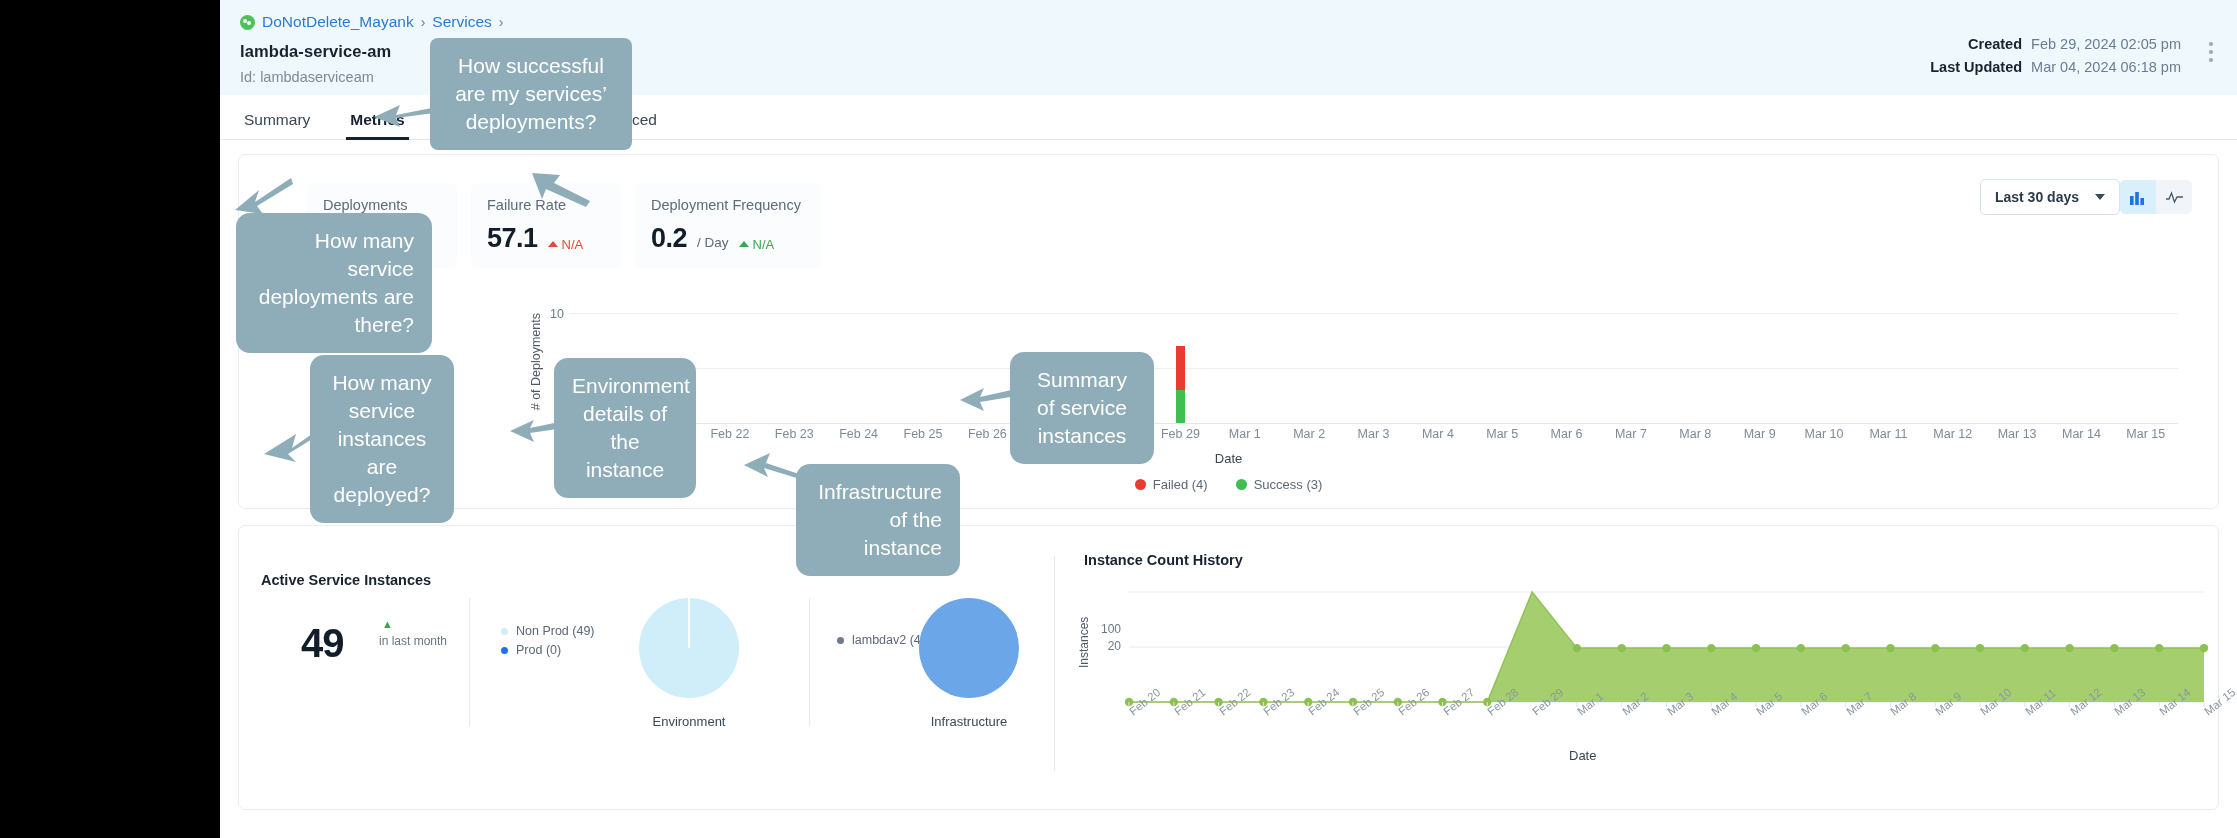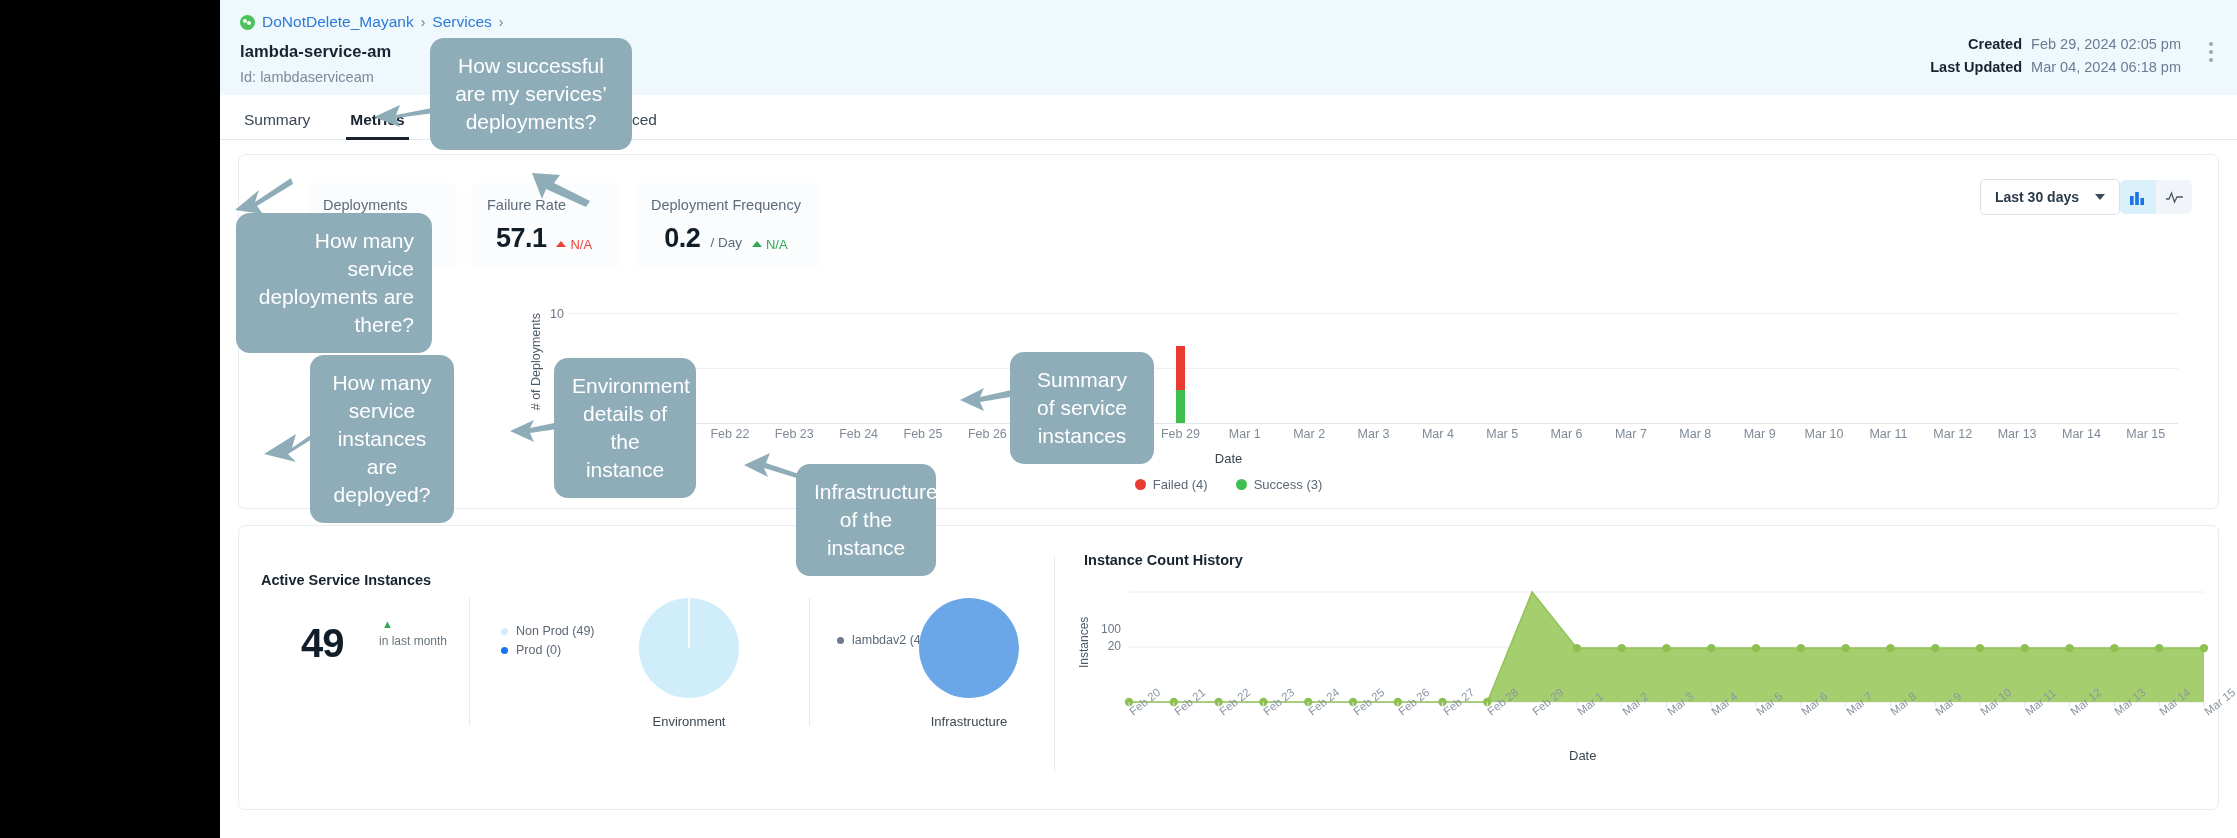--- a/index.html
+++ b/index.html
@@ -40,21 +40,21 @@
   
   .panel { position: relative; margin: 14px 18px 0 18px; background: #fff;
            border: 1px solid #e8edf2; border-radius: 7px; }
   .panel-top { height: 355px; }
   .panel-bottom { height: 285px; margin-top: 16px; }
 
   
   .kpis { display: flex; gap: 14px; padding: 28px 0 0 68px; }
   .kpi { min-width: 150px; padding: 14px 20px 14px 16px; border-radius: 6px; background: #fbfcfd; }
   .kpi-label { font-size: 14.5px; color: #5d6b7a; }
-  .kpi-row { display: flex; align-items: baseline; gap: 10px; margin-top: 10px; justify-content: center; }
+  .kpi-row { display: flex; align-items: baseline; gap: 10px; margin-top: 10px; }
   .kpi-val { font-size: 27px; font-weight: bold; color: #111d29; letter-spacing: -.5px;}
   .kpi-unit { font-size: 13.5px; color: #5d6b7a; }
   .kpi-delta { font-size: 13px; display: flex; align-items: center; gap: 4px; }
   .kpi-delta.up { color: #34a853; }
   .kpi-delta.down { color: #e8453c; }
   .tri { width: 0; height: 0; border-left: 5px solid transparent; border-right: 5px solid transparent; }
   .tri.up { border-bottom: 6px solid #34a853; }
   .tri.down { border-bottom: 6px solid #e8453c; }
 
   
@@ -414,21 +414,21 @@
           <div class="ich-xt" style="left: 893.833px; top: 4px;">Mar 11</div>
           <div class="ich-xt" style="left: 938.625px; top: 4px;">Mar 12</div>
           <div class="ich-xt" style="left: 983.417px; top: 4px;">Mar 13</div>
           <div class="ich-xt" style="left: 1028.21px; top: 4px;">Mar 14</div>
           <div class="ich-xt" style="left: 1073px; top: 4px;">Mar 15</div>
         </div>
     <div class="ich-xtitle" style="left:1330px; top:222px;">Date</div>
   </div>
 </div>
 
-<div class="callout" style="left:430px; top:38px; width:202px;">How successful are my services’ deployments?</div>
+<div class="callout" style="left:430px; top:38px; width:202px;border-radius:8px;">How successful are my services’ deployments?</div>
 <div class="arrow" style="left:370px; top:103px;">
   <svg width="72" height="26" viewBox="0 0 72 26">
         <path d="M72 3 L26 12 L30 2 L4 14 L30 24 L26 15 L72 9 Z" fill="#8fadb9"></path>
       </svg>
 </div>
 
 <div class="callout" style="left:236px; top:213px; width:196px;text-align:right;">How many service deployments are there?</div>
 <div class="arrow" style="left:233px; top:178px;">
   <svg width="60" height="50" viewBox="0 0 60 50">
         <path d="M58 0 L22 24 L26 12 L2 32 L30 36 L24 28 L60 6 Z" fill="#8fadb9"></path>
@@ -448,21 +448,21 @@
       </svg>
 </div>
 
 <div class="callout" style="left:554px; top:358px; width:142px;">Environment details of the instance</div>
 <div class="arrow" style="left:508px; top:418px;">
   <svg width="56" height="26" viewBox="0 0 56 26">
         <path d="M56 3 L22 10 L26 2 L2 13 L26 24 L22 15 L56 10 Z" fill="#8fadb9"></path>
       </svg>
 </div>
 
-<div class="callout" style="left:796px; top:464px; width:140px;">Infrastructure of the instance</div>
+<div class="callout" style="left:796px; top:464px; width:164px;text-align:right;">Infrastructure of the instance</div>
 <div class="arrow" style="left:742px; top:449px;">
   <svg width="60" height="30" viewBox="0 0 60 30">
         <path d="M60 26 L24 14 L28 4 L2 16 L26 28 L22 19 L58 30 Z" fill="#8fadb9"></path>
       </svg>
 </div>
 
 <div class="callout" style="left:1010px; top:352px; width:144px;">Summary of service instances</div>
 <div class="arrow" style="left:958px; top:386px;">
   <svg width="58" height="26" viewBox="0 0 58 26">
         <path d="M58 3 L22 11 L26 2 L2 14 L26 25 L22 16 L58 10 Z" fill="#8fadb9"></path>

